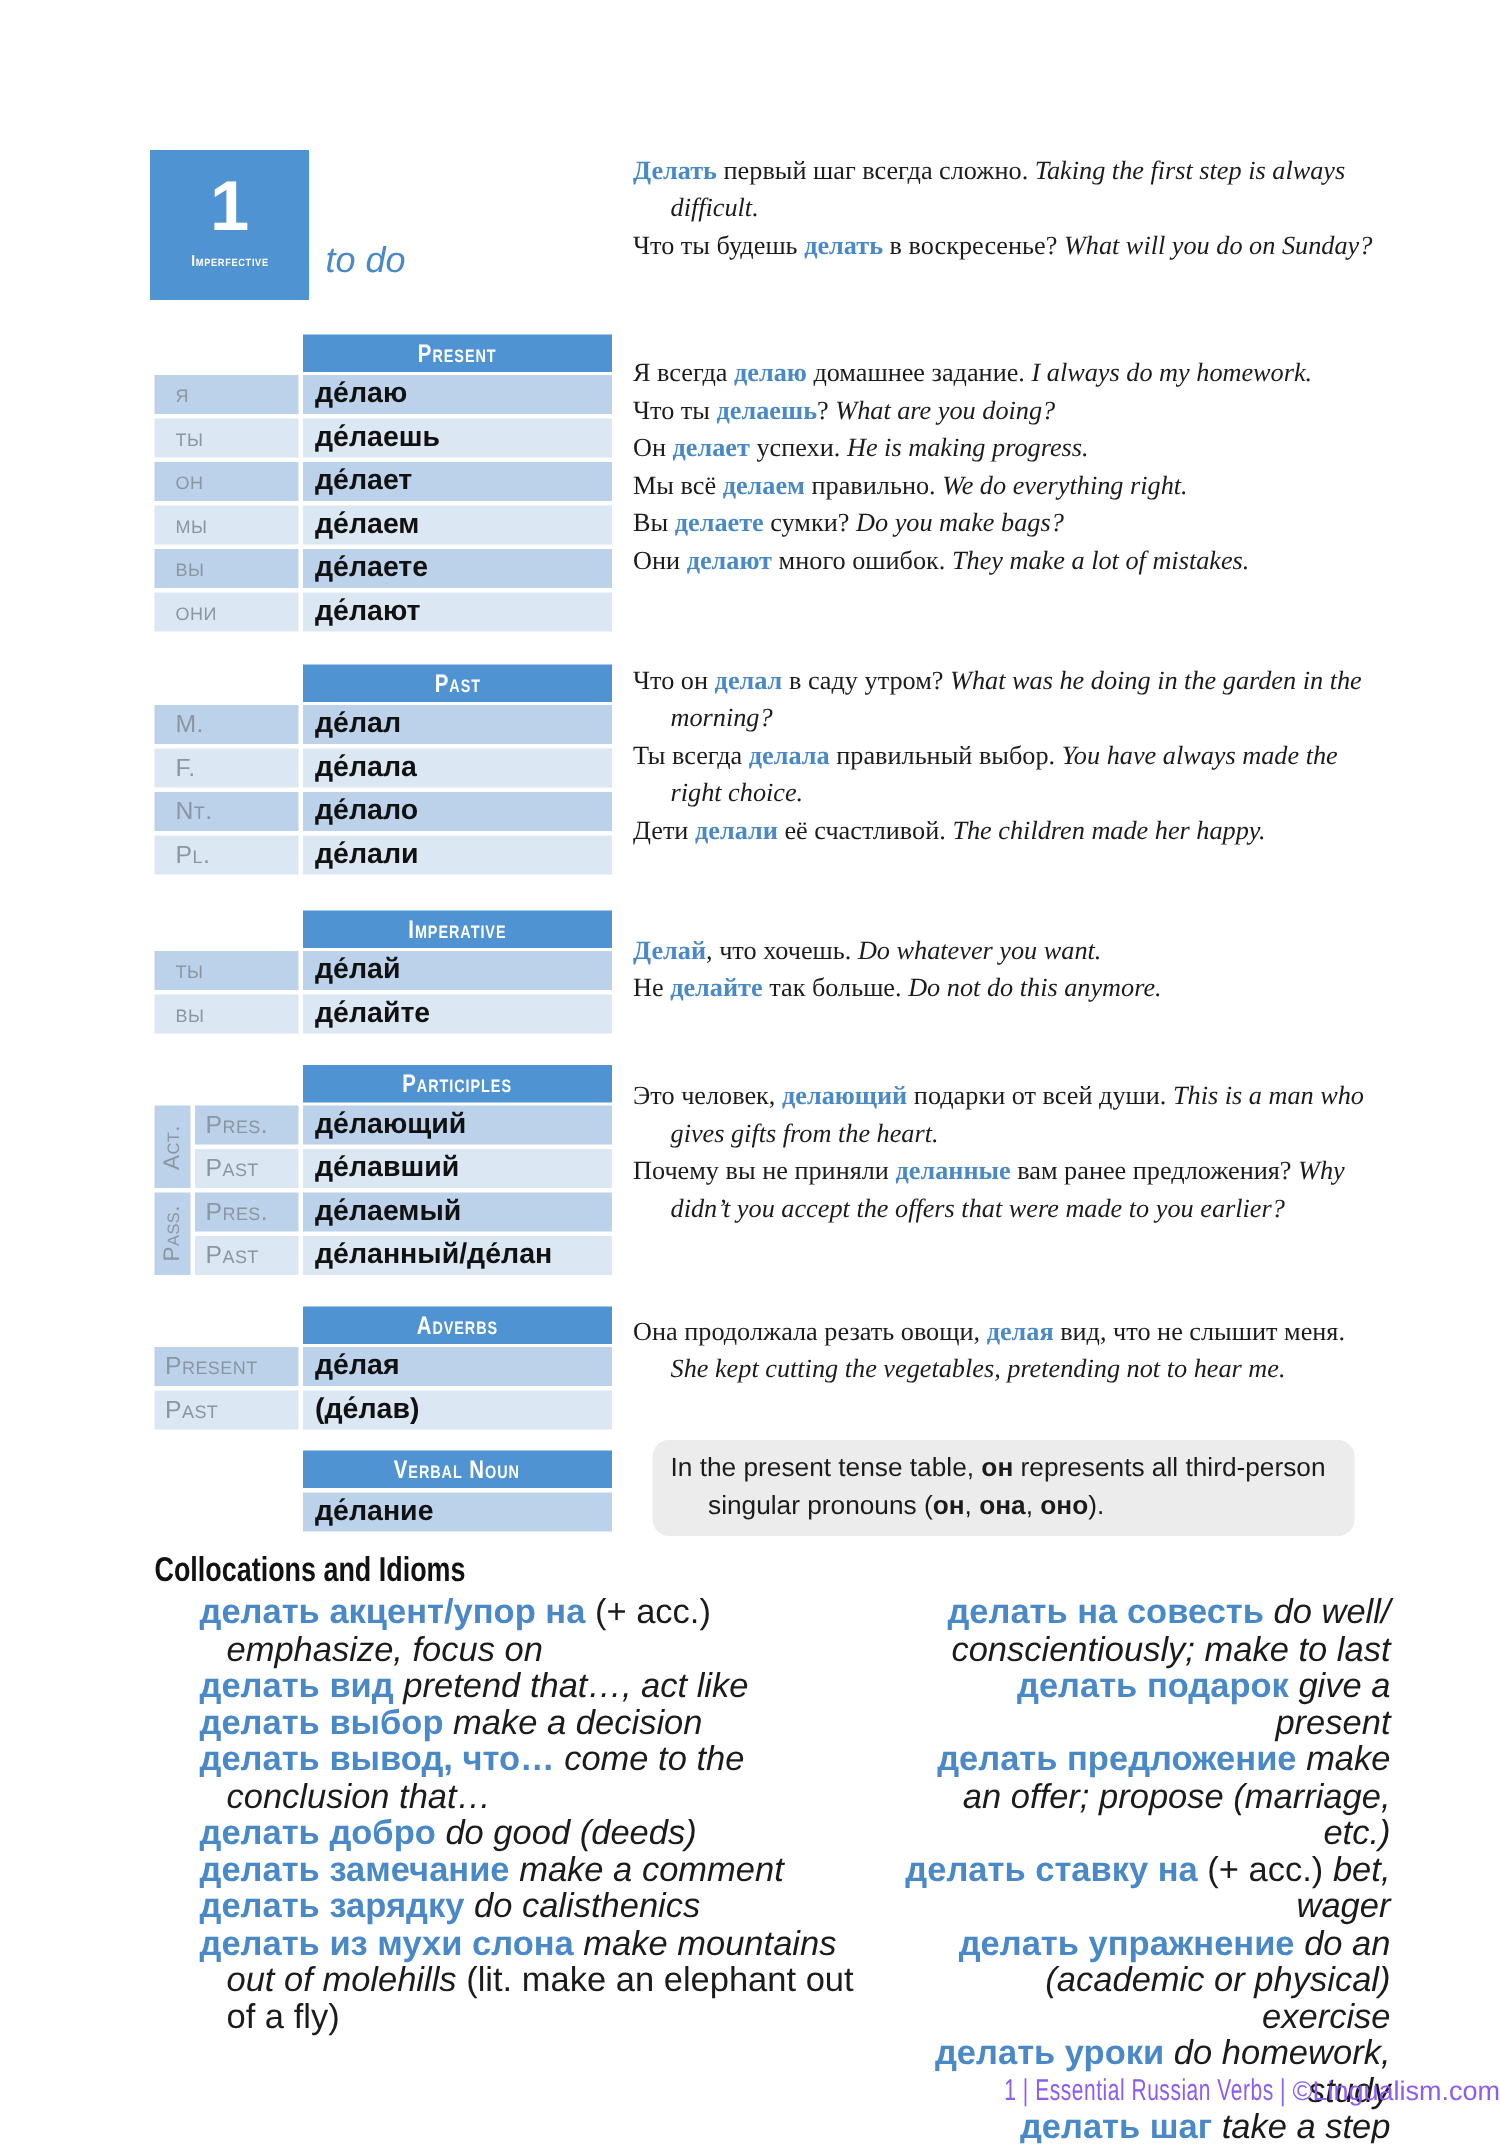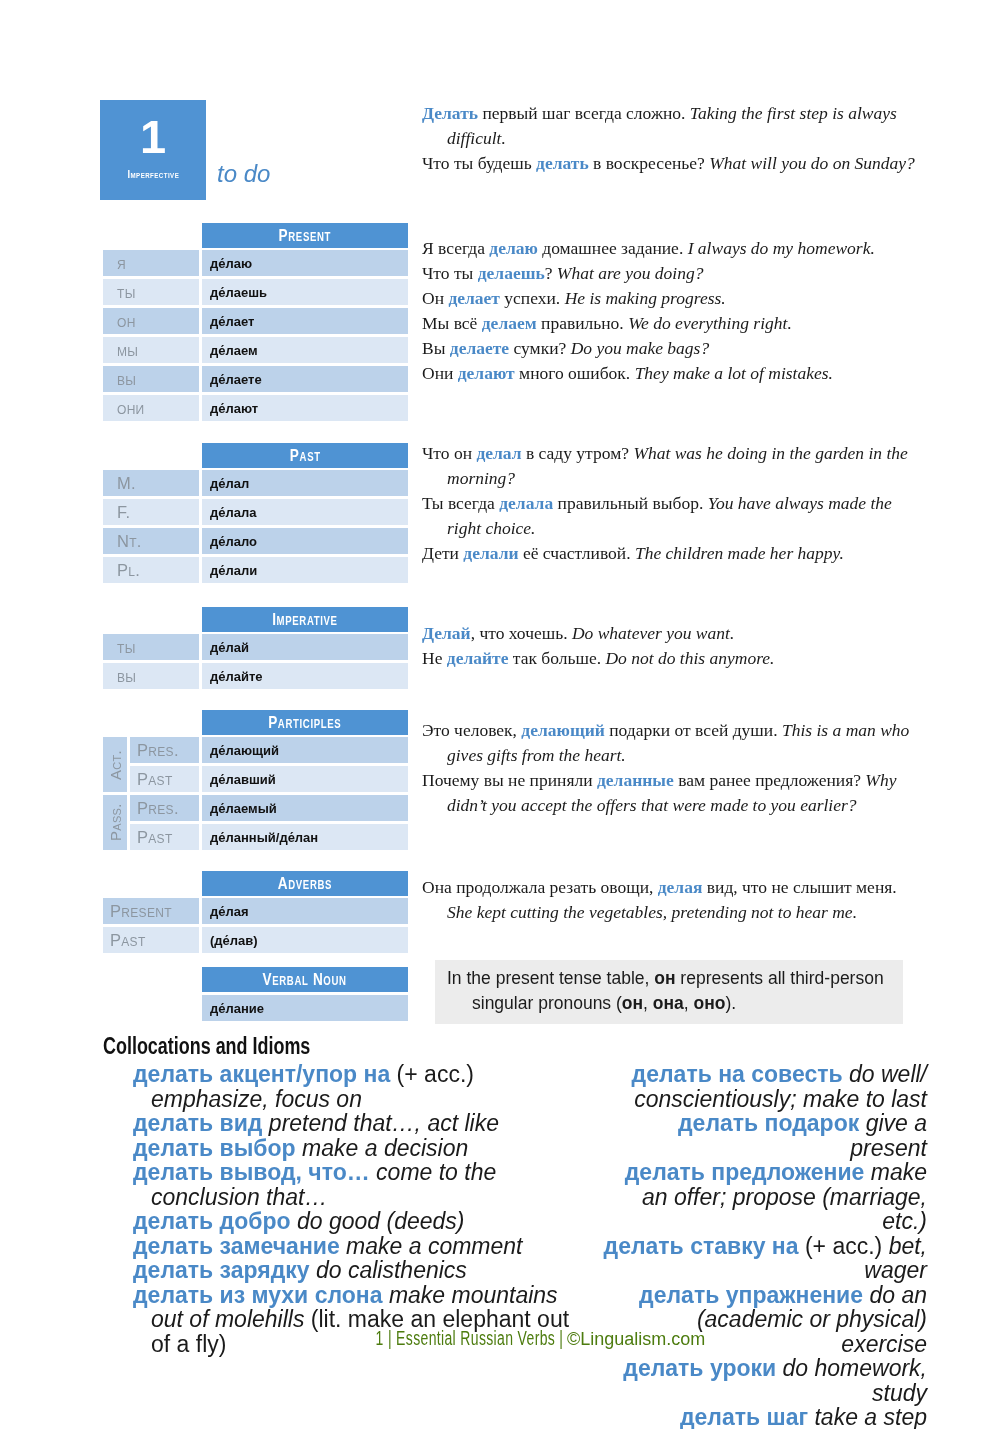--- a/index.html
+++ b/index.html
@@ -21,50 +21,50 @@
               text-align:center;line-height:25px;}
   .tbl-header .hdr{display:inline-block;color:#fff;font-weight:700;font-size:17px;
                    font-variant:small-caps;letter-spacing:.8px;transform:scaleX(.8);}
   .tbl{position:absolute;left:103px;display:grid;grid-template-columns:96px 206px;
        grid-auto-rows:26px;gap:3px;}
   .tbl.participles{grid-template-columns:24px 69px 206px;}
   .tbl.vnoun{left:202px;grid-template-columns:206px;}
   .cell{display:flex;align-items:center;}
   .lbl{color:#8c96a0;font-size:16.5px;font-variant:small-caps;padding-left:14px;letter-spacing:.3px;}
   .lbl.tight{padding-left:7px;}
-  .val{color:#111;font-size:13px;font-weight:700;padding-left:8px;}
+  .val{color:#111;font-size:19px;font-weight:700;padding-left:8px;}
   .row-a{background:#bcd2ea;}
   .row-b{background:#dce7f4;}
   .voice{grid-column:1;justify-content:center;color:#8c96a0;font-size:15px;font-variant:small-caps;
          writing-mode:vertical-rl;transform:rotate(180deg);padding:0;display:flex;align-items:center;letter-spacing:.3px;}
   .voice.top{grid-row:1/3;}
   .voice.bot{grid-row:3/5;}
 
   
   .examples{position:absolute;left:422px;width:500px;font-family:Liberation Serif, serif;}
   .ex{margin:0;font-size:17.5px;line-height:25px;padding-left:25px;text-indent:-25px;color:#1b1b1b;}
   .seg-b{color:#4a89c7;font-weight:700;}
   .seg-i{font-style:italic;}
   .seg-bk{font-weight:700;}
 
   
   .note{position:absolute;left:435px;top:960px;width:468px;background:#ececec;
-        padding:6px 10px 8px 12px;box-sizing:border-box;}
+        padding:6px 10px 8px 12px;box-sizing:border-box;border-radius:11px;}
   .note .ex{font-size:17.5px;}
 
   
   .coll-heading{position:absolute;left:103px;top:1033px;font-size:23px;font-weight:700;
                 color:#111;transform:scaleX(.78);transform-origin:left center;letter-spacing:0;}
   .coll-col{position:absolute;top:1062px;}
   .coll-col.left{left:133px;width:452px;}
   .coll-col.right{left:595px;width:332px;text-align:right;}
   .coll{margin:0;font-size:23px;line-height:24.5px;padding-left:18px;text-indent:-18px;}
 
   
-  .footer{position:absolute;left:0;top:1327px;width:100%;text-align:center;color:#4d7c0f;}
+  .footer{position:absolute;left:0;top:1383px;width:100%;text-align:right;color:#8b5cf6;}
   .footer-inner{display:inline-flex;align-items:baseline;}
   .footer-series{display:inline-block;font-size:20px;font-weight:400;transform:scaleX(.7);
                  transform-origin:right center;letter-spacing:.5px;}
   .footer-site{font-size:18px;margin-left:4px;}
 </style>
 </head>
 <body>
 
 <div class="page">
 

